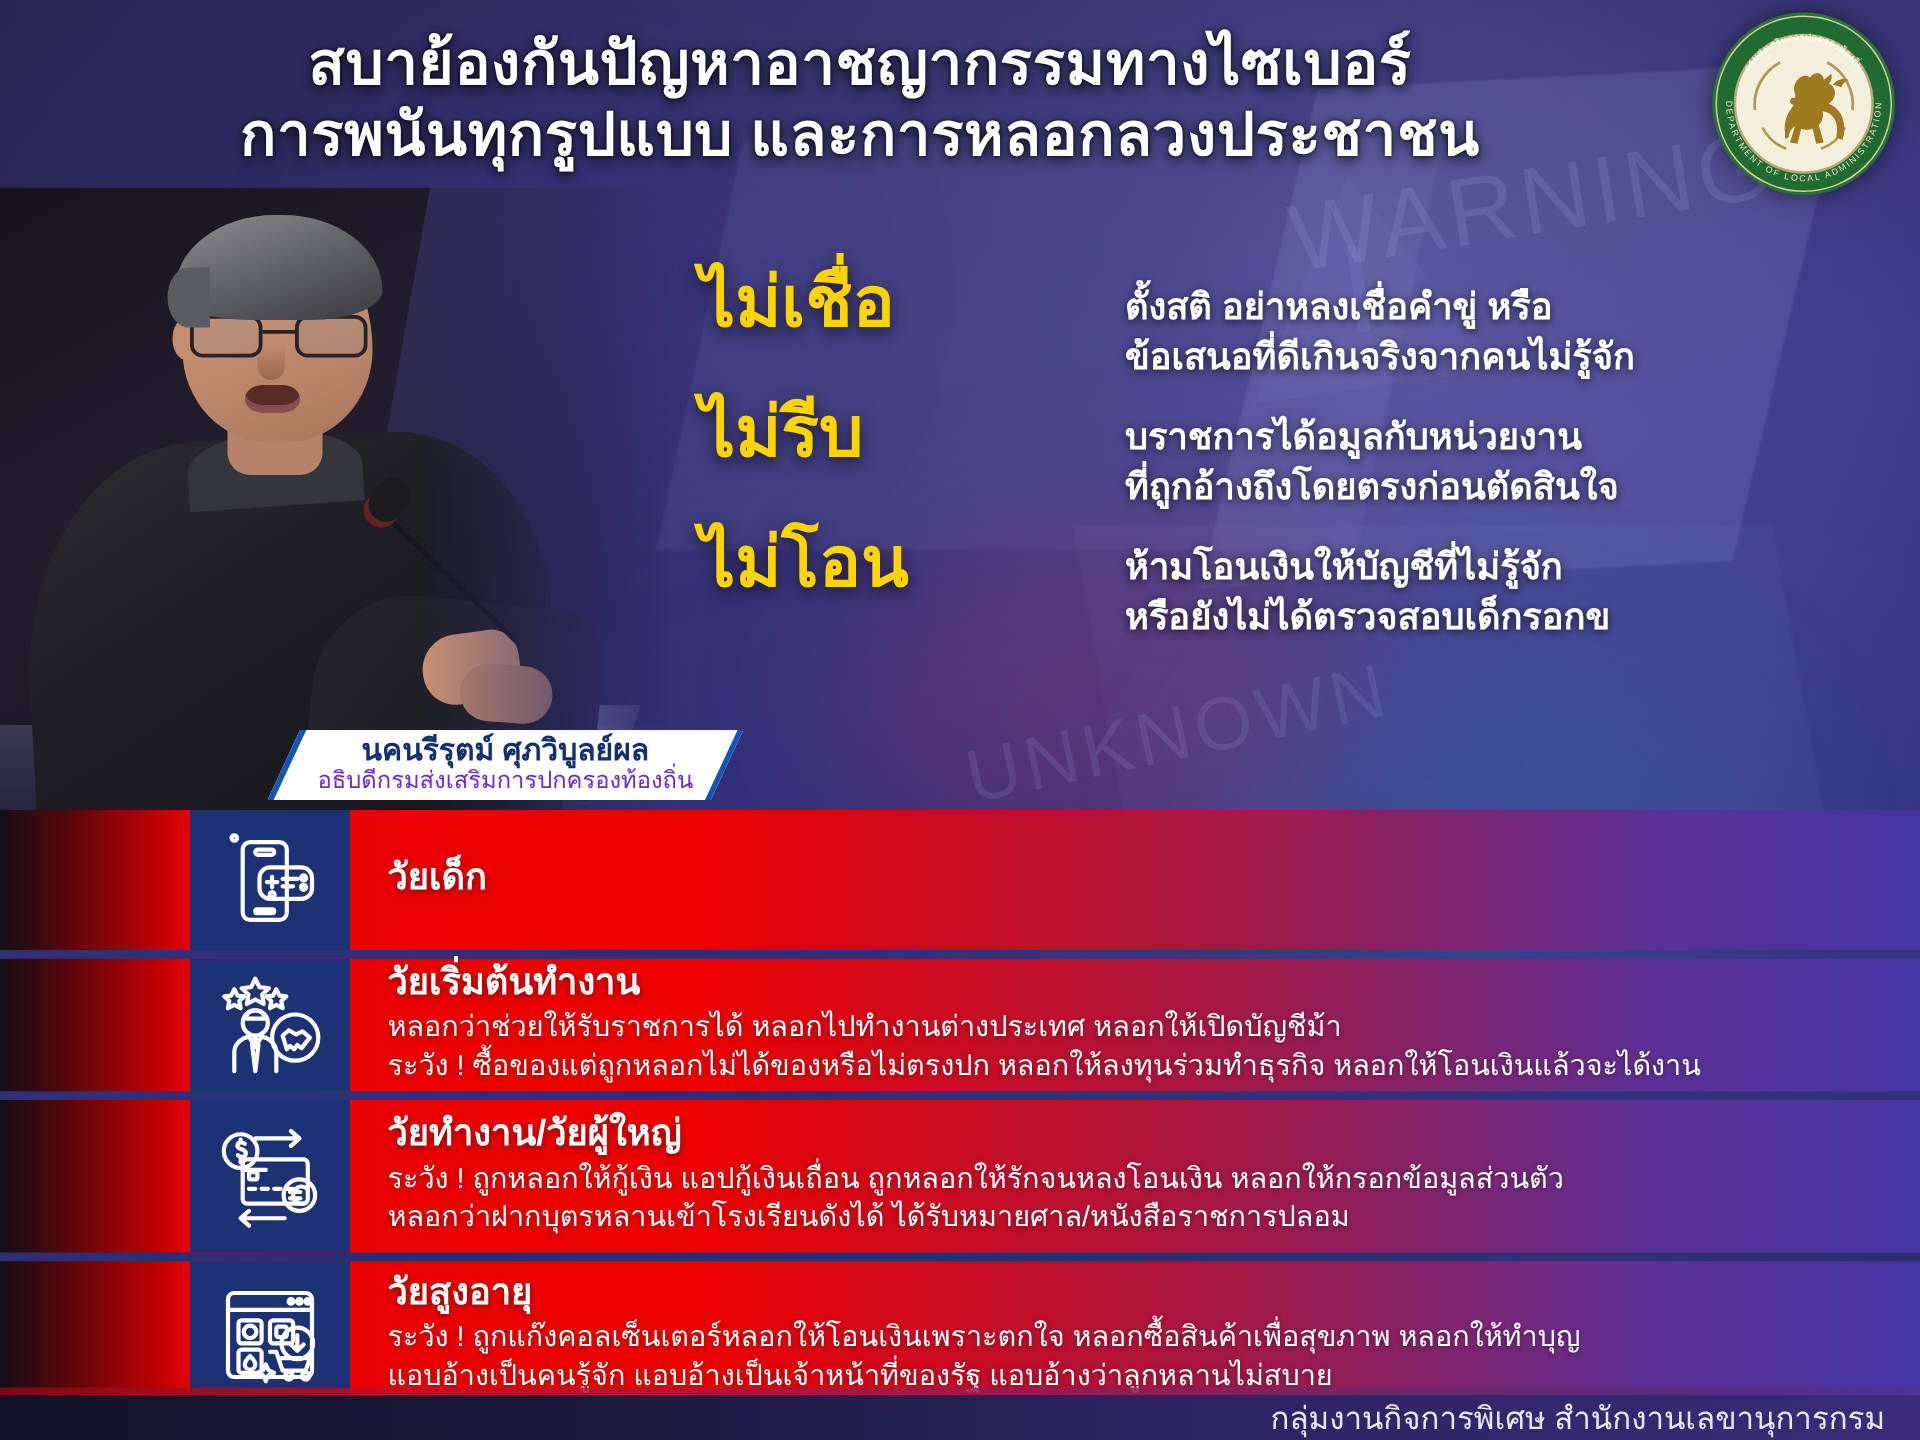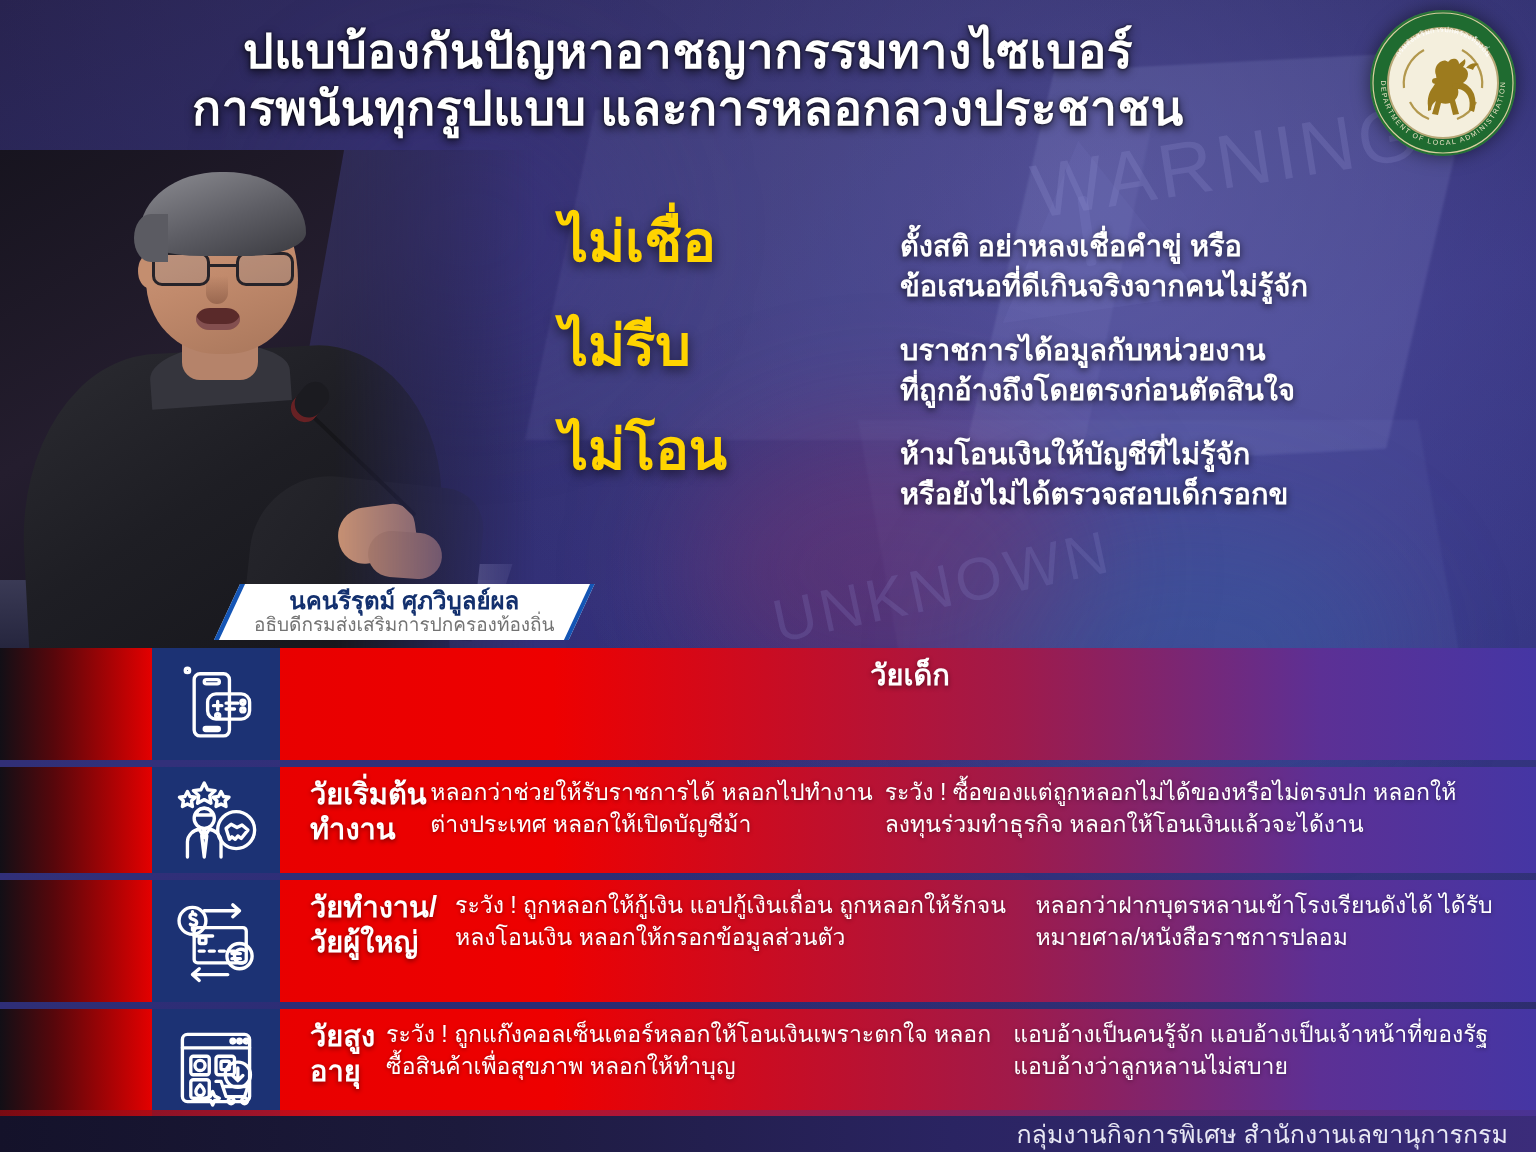--- a/index.html
+++ b/index.html
@@ -223,36 +223,36 @@
   }
   .nameplate::before{
     content:""; position:absolute; left:-14px; top:-8px; width:32px; height:72px;
     background:#1455b5; transform:skewX(-25deg); z-index:-1;
   }
   .nameplate::after{
     content:""; position:absolute; right:-14px; top:-8px; width:32px; height:72px;
     background:#1455b5; transform:skewX(-25deg); z-index:-1;
   }
   .np-name{ color:#13306e; font-weight:bold; font-size:24px; line-height:1.1; }
-  .np-role{ color:#737373; font-size:19px; line-height:1.15; }
+  .np-role{ color:#6d28d9; font-size:19px; line-height:1.15; }
 
   
   .cards{ position:absolute; left:0; top:648px; width:1536px; z-index:6; }
   .card{
     position:relative; display:flex; align-items:stretch; margin-bottom:7px;
     background:linear-gradient(90deg,#120f16 0%,#57070b 3.5%,#e60000 10%,#ee0000 36%,#a01a4a 66%,#5c3095 86%,#4536a4 100%);
   }
   .card .rail{ flex:0 0 152px; }
   .card .iconbox{
     flex:0 0 128px; background:#1c3274;
     display:flex; align-items:center; justify-content:center;
   }
   .card .content{
     flex:1; padding:10px 26px 12px 30px;
-    display:flex; flex-direction:row; justify-content:center;
+    display:flex; flex-direction:column; justify-content:center;
   }
   .card-title{
     color:#ffffff; font-weight:bold; font-size:29px; line-height:1.2;
     text-shadow:0 2px 5px rgba(0,0,0,.45); margin-bottom:2px;
   }
   .card-line{
     color:#ffffff; font-size:23px; line-height:1.38;
     text-shadow:0 1px 4px rgba(0,0,0,.4);
   }
   .card.c1{ height:112px; }
@@ -319,21 +319,21 @@
         <div class="bridge"></div>
         <div class="lens r"></div>
     </div>
     <div class="ph-hair"></div>
     <div class="ph-mic-stand"></div>
     <div class="ph-mic-head"></div>
   </div>
 
   <div class="header">
     <div class="title-block">
-      <div class="title-line">ปแบบ้องกันปัญหาอาชญากรรมทางไซเบอร์</div>
+      <div class="title-line">สบาย้องกันปัญหาอาชญากรรมทางไซเบอร์</div>
       <div class="title-line">การพนันทุกรูปแบบ และการหลอกลวงประชาชน</div>
     </div>
 
     <div class="logo">
       <svg width="146" height="146" viewBox="0 0 146 146">
         <circle cx="73" cy="73" r="71" fill="#1f6b30"></circle>
         <circle cx="73" cy="73" r="70" fill="none" stroke="#d9cf9f" stroke-width="1.2"></circle>
         <circle cx="73" cy="73" r="55" fill="#f4efdd"></circle>
         <circle cx="73" cy="73" r="55" fill="none" stroke="#b8a878" stroke-width="2"></circle>
 

